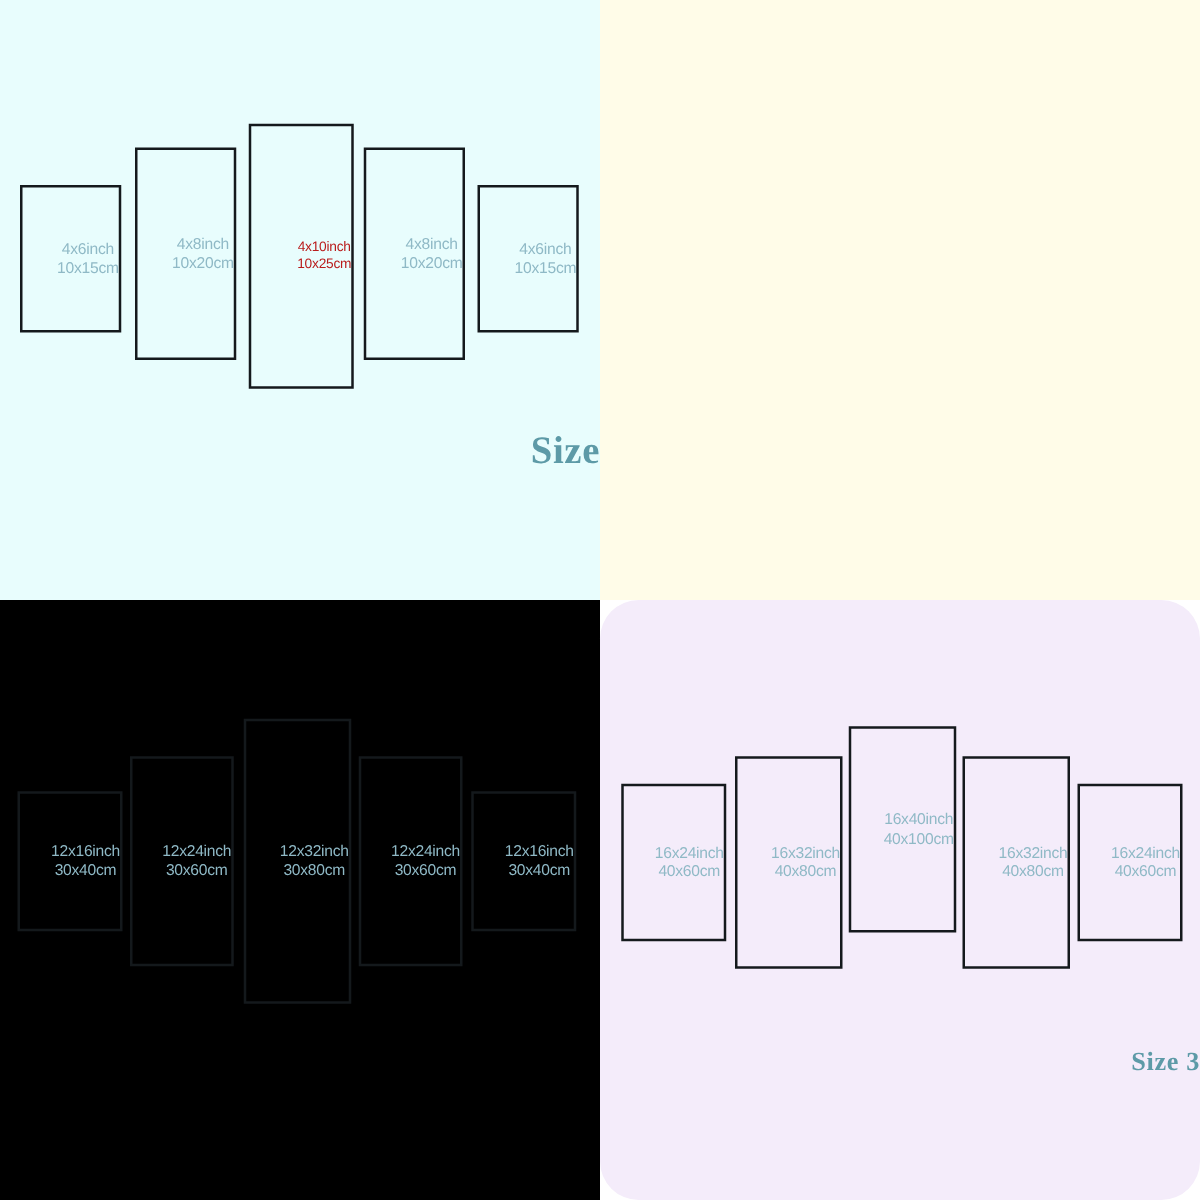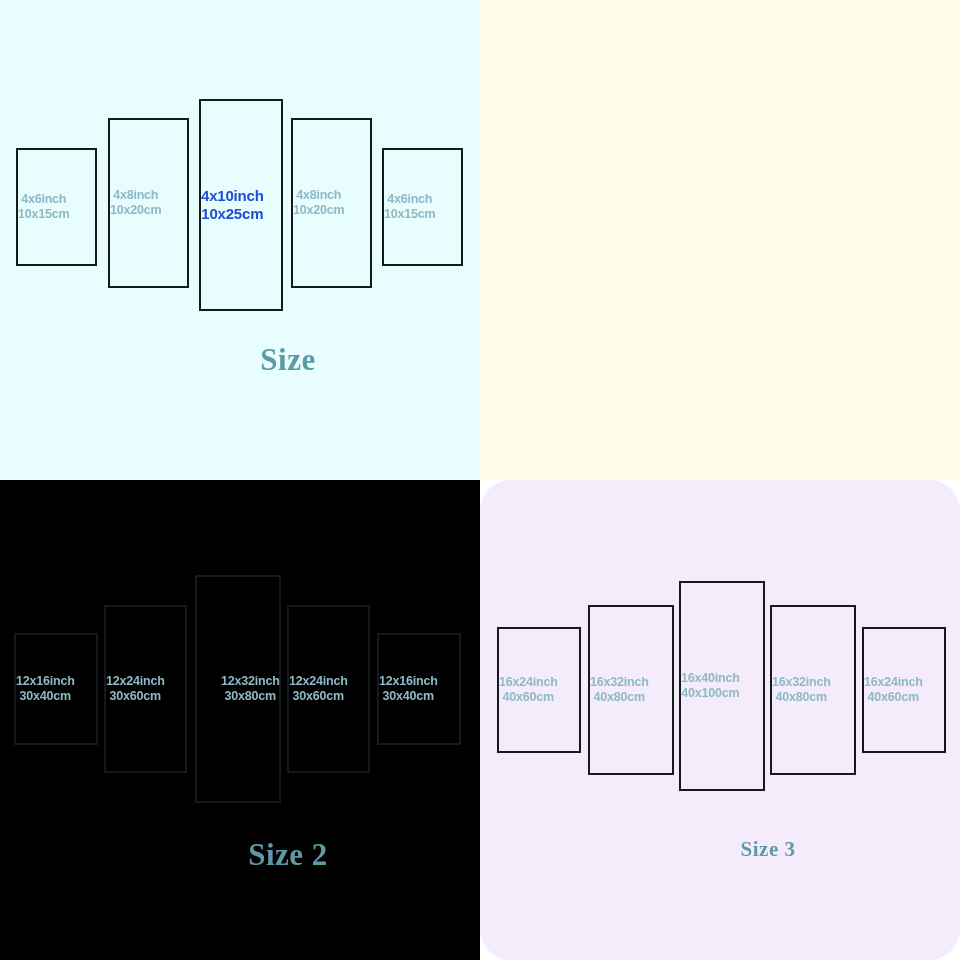--- a/index.html
+++ b/index.html
@@ -38,49 +38,47 @@
     height: 340px;
   }
 
   .panel {
     position: absolute;
     box-sizing: border-box;
     border: 2px solid #14191c;
     background: transparent;
     display: flex;
     align-items: center;
-    justify-content: flex-start;
-    font-weight: bold;
+    justify-content: flex-end;
   }
 
   .panel-label {
     font-family: "Liberation Sans", sans-serif;
     color: #8fb9c6;
     text-align: center;
     line-height: 1.22;
     white-space: nowrap;
     letter-spacing: -0.2px;
     user-select: none;
   }
   .panel-label .ln {
     display: block;
   }
 
   
   .q-title {
     position: absolute;
     left: 0;
     width: 480px;
-    text-align: center;
+    text-align: right;
     font-family: "Liberation Serif", "DejaVu Serif", serif;
     font-weight: bold;
     color: #5d9aa7;
     letter-spacing: 0.5px;
     user-select: none;
-    padding-left: 48px;
   }
 </style>
 </head>
 <body>
 
 <div id="board">
     <div class="quadrant" style="background: rgb(232, 253, 253);">
       <div class="cluster">
         <div class="panel" style="left: 16px; top: 148px; width: 81px; height: 118px; border-color: rgb(20, 25, 28);">
           <div class="panel-label" style="font-size: 12.5px; color: rgb(143, 185, 198);">
@@ -88,21 +86,21 @@
             <span class="ln">10x15cm</span>
           </div>
         </div>
         <div class="panel" style="left: 108px; top: 118px; width: 81px; height: 170px; border-color: rgb(20, 25, 28);">
           <div class="panel-label" style="font-size: 12.5px; color: rgb(143, 185, 198);">
             <span class="ln">4x8inch</span>
             <span class="ln">10x20cm</span>
           </div>
         </div>
         <div class="panel" style="left: 199px; top: 99px; width: 84px; height: 212px; border-color: rgb(20, 25, 28);">
-          <div class="panel-label" style="font-size: 15px; color: #1d4ed8;">
+          <div class="panel-label" style="font-size: 11px; color: #b91c1c;">
             <span class="ln">4x10inch</span>
             <span class="ln">10x25cm</span>
           </div>
         </div>
         <div class="panel" style="left: 291px; top: 118px; width: 81px; height: 170px; border-color: rgb(20, 25, 28);">
           <div class="panel-label" style="font-size: 12.5px; color: rgb(143, 185, 198);">
             <span class="ln">4x8inch</span>
             <span class="ln">10x20cm</span>
           </div>
         </div>
@@ -144,37 +142,36 @@
             <span class="ln">30x60cm</span>
           </div>
         </div>
         <div class="panel" style="left: 377px; top: 153px; width: 84px; height: 112px; border-color: rgb(20, 25, 28);">
           <div class="panel-label" style="font-size: 12.5px; color: rgb(143, 185, 198);">
             <span class="ln">12x16inch</span>
             <span class="ln">30x40cm</span>
           </div>
         </div>
       </div>
-      <div class="q-title" style="top: 357px; font-size: 31px; color: rgb(93, 154, 167);">Size 2</div>
     </div>
     <div class="quadrant" style="background: rgb(244, 236, 250); border-radius: 31px;">
       <div class="cluster">
         <div class="panel" style="left: 17px; top: 147px; width: 84px; height: 126px; border-color: rgb(20, 25, 28);">
           <div class="panel-label" style="font-size: 12.5px; color: rgb(143, 185, 198);">
             <span class="ln">16x24inch</span>
             <span class="ln">40x60cm</span>
           </div>
         </div>
         <div class="panel" style="left: 108px; top: 125px; width: 86px; height: 170px; border-color: rgb(20, 25, 28);">
           <div class="panel-label" style="font-size: 12.5px; color: rgb(143, 185, 198);">
             <span class="ln">16x32inch</span>
             <span class="ln">40x80cm</span>
           </div>
         </div>
-        <div class="panel" style="left: 199px; top: 101px; width: 86px; height: 210px; border-color: rgb(20, 25, 28);">
+        <div class="panel" style="left: 199px; top: 101px; width: 86px; height: 165px; border-color: rgb(20, 25, 28);">
           <div class="panel-label" style="font-size: 12.5px; color: rgb(143, 185, 198);">
             <span class="ln">16x40inch</span>
             <span class="ln">40x100cm</span>
           </div>
         </div>
         <div class="panel" style="left: 290px; top: 125px; width: 86px; height: 170px; border-color: rgb(20, 25, 28);">
           <div class="panel-label" style="font-size: 12.5px; color: rgb(143, 185, 198);">
             <span class="ln">16x32inch</span>
             <span class="ln">40x80cm</span>
           </div>

